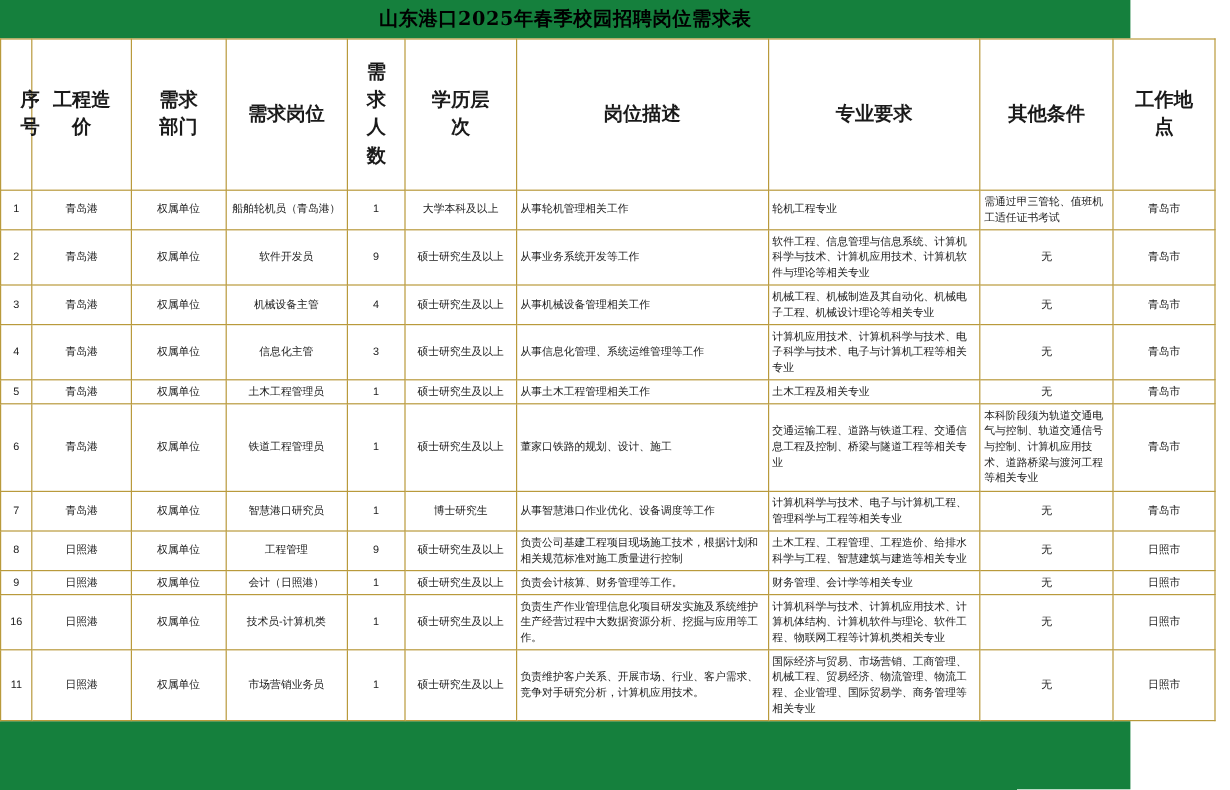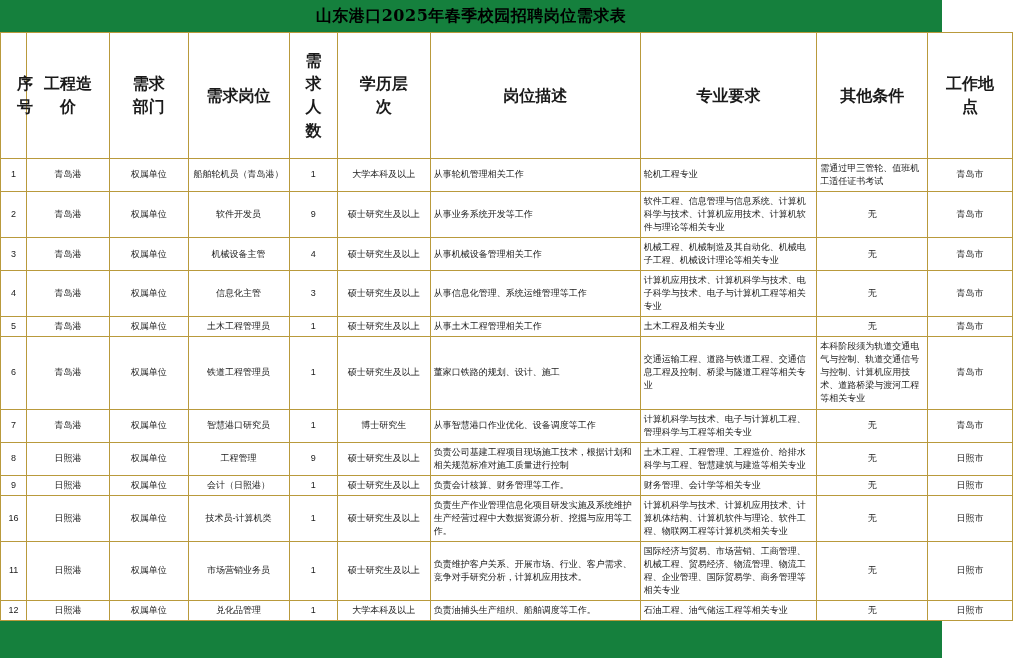--- a/index.html
+++ b/index.html
@@ -231,27 +231,15 @@
         <td class="c-center">日照港</td>
         <td class="c-center">权属单位</td>
         <td class="c-center">市场营销业务员</td>
         <td class="c-center">1</td>
         <td class="c-center">硕士研究生及以上</td>
         <td class="c-left">负责维护客户关系、开展市场、行业、客户需求、竞争对手研究分析，计算机应用技术。</td>
         <td class="c-left">国际经济与贸易、市场营销、工商管理、机械工程、贸易经济、物流管理、物流工程、企业管理、国际贸易学、商务管理等相关专业</td>
         <td class="c-center">无</td>
         <td class="c-center">日照市</td>
       </tr>
-      <tr>
-        <td class="c-center">12</td>
-        <td class="c-center">日照港</td>
-        <td class="c-center">权属单位</td>
-        <td class="c-center">兑化品管理</td>
-        <td class="c-center">1</td>
-        <td class="c-center">大学本科及以上</td>
-        <td class="c-left">负责油捕头生产组织、船舶调度等工作。</td>
-        <td class="c-left">石油工程、油气储运工程等相关专业</td>
-        <td class="c-center">无</td>
-        <td class="c-center">日照市</td>
-      </tr>
     </tbody>
   </table>
 </div>
 
 </body></html>

